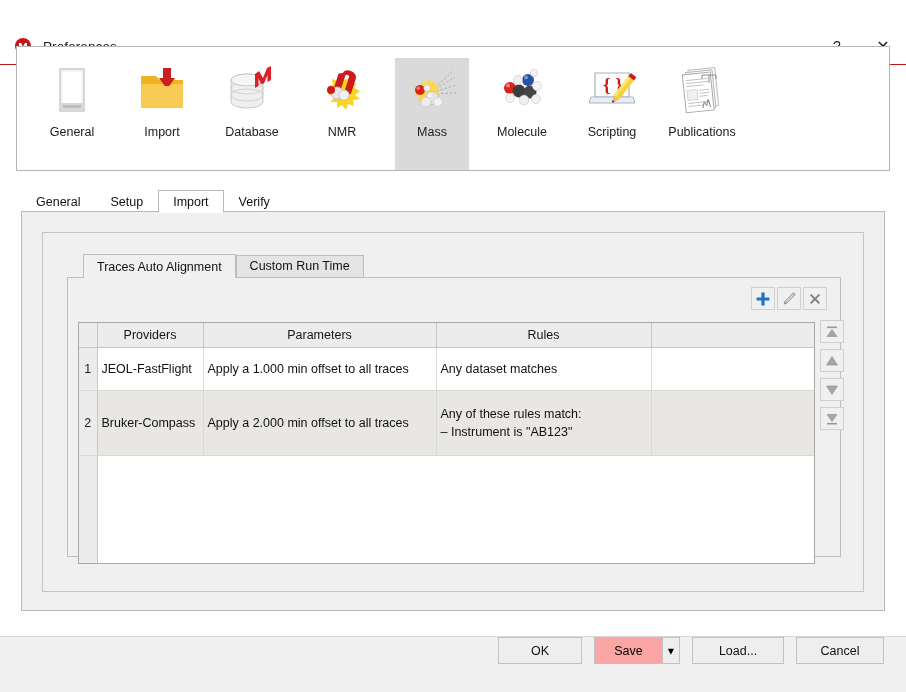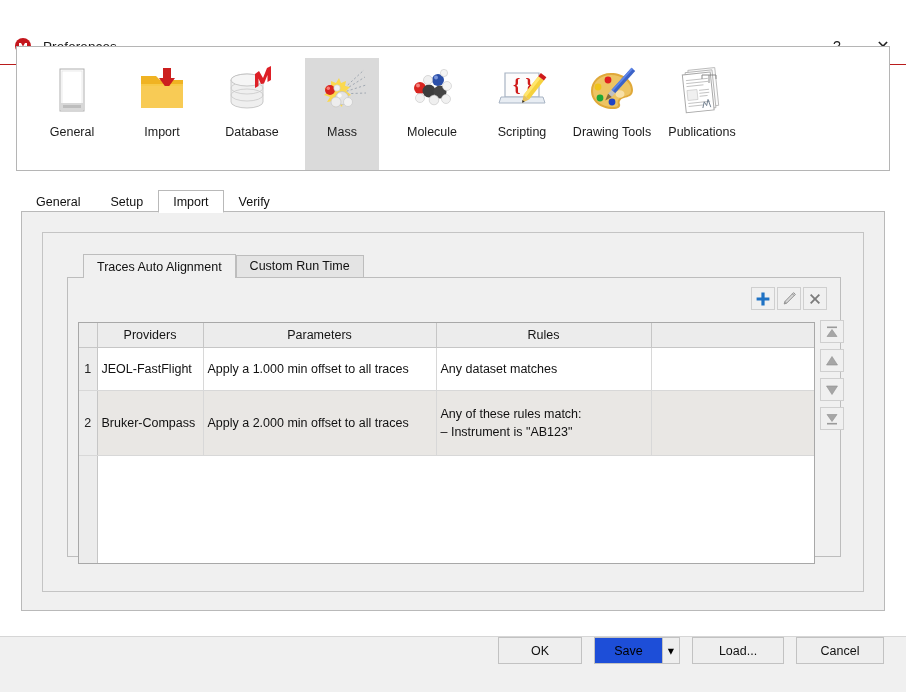--- a/index.html
+++ b/index.html
@@ -301,21 +301,21 @@
     justify-content: center;
     padding: 0 12px;
     box-sizing: border-box;
   }
   .split-btn {
     display: flex;
     height: 27px;
   }
   .split-main {
     min-width: 68px;
-    background: #1d4ed8;
+    background: #fca5a5;
     border: 1px solid #c2c2c2;
     border-right: none;
     display: flex;
     align-items: center;
     justify-content: center;
     font-size: 12.5px;
     padding: 0 14px;
     box-sizing: border-box;
   }
   .split-arrow {
@@ -388,20 +388,32 @@
             <ellipse cx="21" cy="24" rx="16" ry="6" fill="none" stroke="#c9c9c9" stroke-width="0.8"></ellipse>
             <ellipse cx="21" cy="31" rx="16" ry="6" fill="none" stroke="#c9c9c9" stroke-width="0.8"></ellipse>
             <ellipse cx="21" cy="16" rx="16" ry="6" fill="#f5f5f5" stroke="#bdbdbd" stroke-width="0.8"></ellipse>
           </g>
           <path d="M29 24 L29 10 L33 7 L37 14 L41 4 L45 2 L45 16 L41.5 18 L41.5 11 L38 19.5 L35 20 L32.5 14.5 L32.5 22 Z" fill="#dd1f26"></path>
         </svg>
       </div>
       <div class="icon-label">Database</div>
     </div>
 
+    <div class="icon-item">
+      <div class="icon-art">
+        <svg width="52" height="52" viewBox="0 0 52 52">
+          <polygon points="12,22 17,26 12,30 18,33 15,38 21,38 21,44 26,41 30,46 32,40 38,42 37,36 44,35 39,31 44,27 38,24 40,19 34,19 34,13 29,16 25,11 22,17 16,15 17,21" fill="#f9d423"></polygon>
+          <path d="M24 10 C24 4, 38 4, 38 12 L38 28 L31 28 L31 12 C31 10, 27 10, 27 12 L27 28 L20 28 L20 12 Z" fill="#cf1a1a" transform="rotate(18 29 19)"></path>
+          <circle cx="21" cy="29" r="6" fill="#e8e8e8" stroke="#c0c0c0"></circle>
+          <circle cx="28" cy="31" r="5" fill="#f2f2f2" stroke="#c8c8c8"></circle>
+          <circle cx="15" cy="26" r="4" fill="#d01a1a"></circle>
+        </svg>
+      </div>
+      <div class="icon-label">NMR</div>
+    </div>
 
     <div class="icon-item selected">
       <div class="icon-art">
         <svg width="52" height="52" viewBox="0 0 52 52">
           <g stroke="#9aa3ad" stroke-width="0.9" stroke-dasharray="2.2,2.2" fill="none">
             <path d="M22 30 L48 6"></path>
             <path d="M22 30 L49 13"></path>
             <path d="M22 30 L50 21"></path>
             <path d="M22 30 L50 29"></path>
           </g>
@@ -449,40 +461,20 @@
             <rect x="28" y="10" width="3" height="24" fill="#ffe56e"></rect>
             <polygon points="28,34 35,34 31.5,41" fill="#e8c25a"></polygon>
             <polygon points="30,38.5 33,38.5 31.5,41" fill="#333333"></polygon>
             <rect x="28" y="6" width="7" height="4" fill="#cf1a1a"></rect>
           </g>
         </svg>
       </div>
       <div class="icon-label">Scripting</div>
     </div>
 
-    <div class="icon-item">
-      <div class="icon-art">
-        <svg width="52" height="52" viewBox="0 0 52 52">
-          <path d="M25 9 C38 9 47 17 47 26 C47 32 42 33 38 34 C34 35 33 38 34 40 C35 43 32 45 27 45 C14 45 5 37 5 27 C5 17 13 9 25 9 Z" fill="#e0a93a"></path>
-          <path d="M25 11 C36 11 45 18 45 26 C45 31 41 31.5 37 32.6 C32 34 31 38 32 40.5 C32.6 42.2 30.5 43 27 43 C15 43 7 36 7 27 C7 18 14 11 25 11 Z" fill="#edc463"></path>
-          <ellipse cx="34" cy="30" rx="4.5" ry="3.8" fill="#f7e0a8"></ellipse>
-          <circle cx="22" cy="16" r="3.4" fill="#e02020"></circle>
-          <circle cx="12" cy="23" r="3.4" fill="#f0c419"></circle>
-          <circle cx="14" cy="34" r="3.4" fill="#1fa838"></circle>
-          <circle cx="26" cy="38" r="3.4" fill="#1f43c4"></circle>
-          <g transform="rotate(42 33 22)">
-            <rect x="30" y="0" width="5" height="30" fill="#3b63c8"></rect>
-            <rect x="30" y="0" width="2" height="30" fill="#5f86e8"></rect>
-            <rect x="30" y="30" width="5" height="5" fill="#c0c0c0"></rect>
-            <polygon points="30,35 35,35 32.5,42" fill="#8a6a3a"></polygon>
-          </g>
-        </svg>
-      </div>
-      <div class="icon-label">Drawing Tools</div>
-    </div>
 
     <div class="icon-item">
       <div class="icon-art">
         <svg width="52" height="52" viewBox="0 0 52 52">
           <g transform="rotate(-6 26 26)">
             <rect x="14" y="5" width="27" height="38" fill="#fbfbfb" stroke="#b8b8b8" stroke-width="0.9"></rect>
             <rect x="11" y="7" width="27" height="38" fill="#fdfdfd" stroke="#b0b0b0" stroke-width="0.9"></rect>
             <rect x="8" y="9" width="28" height="38" fill="#ffffff" stroke="#a8a8a8" stroke-width="1"></rect>
             <g stroke="#b6b6b6" stroke-width="0.8">
               <line x1="11" y1="15" x2="33" y2="15"></line>

